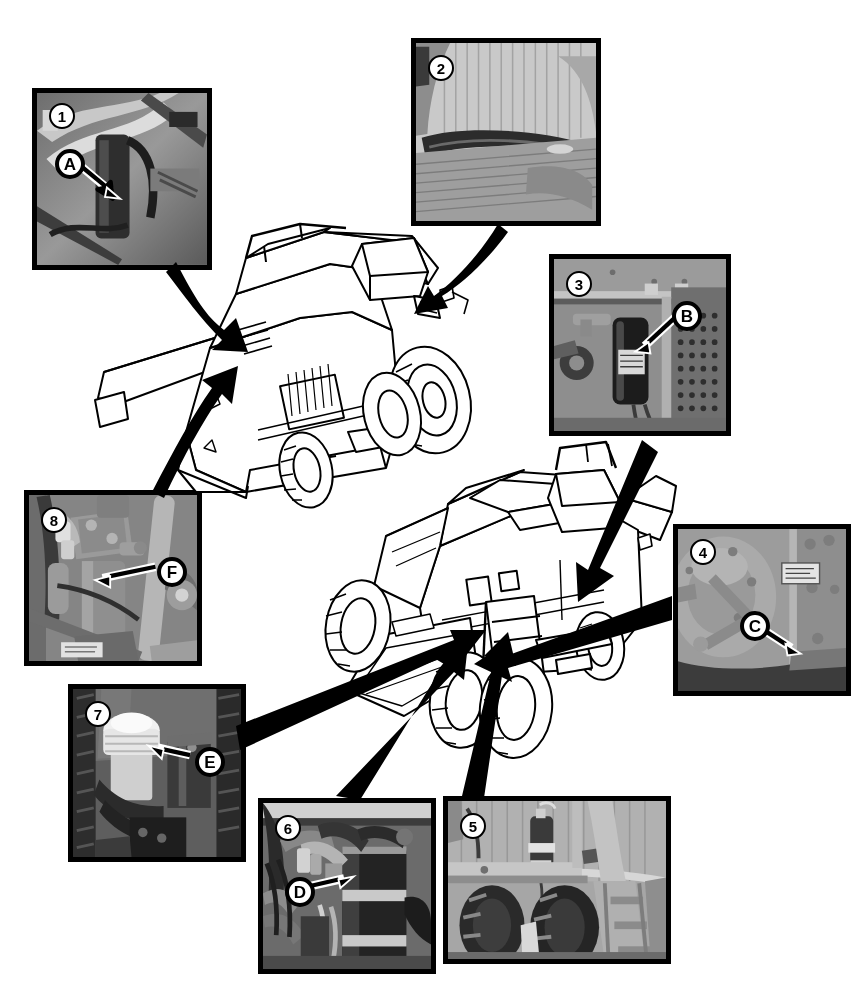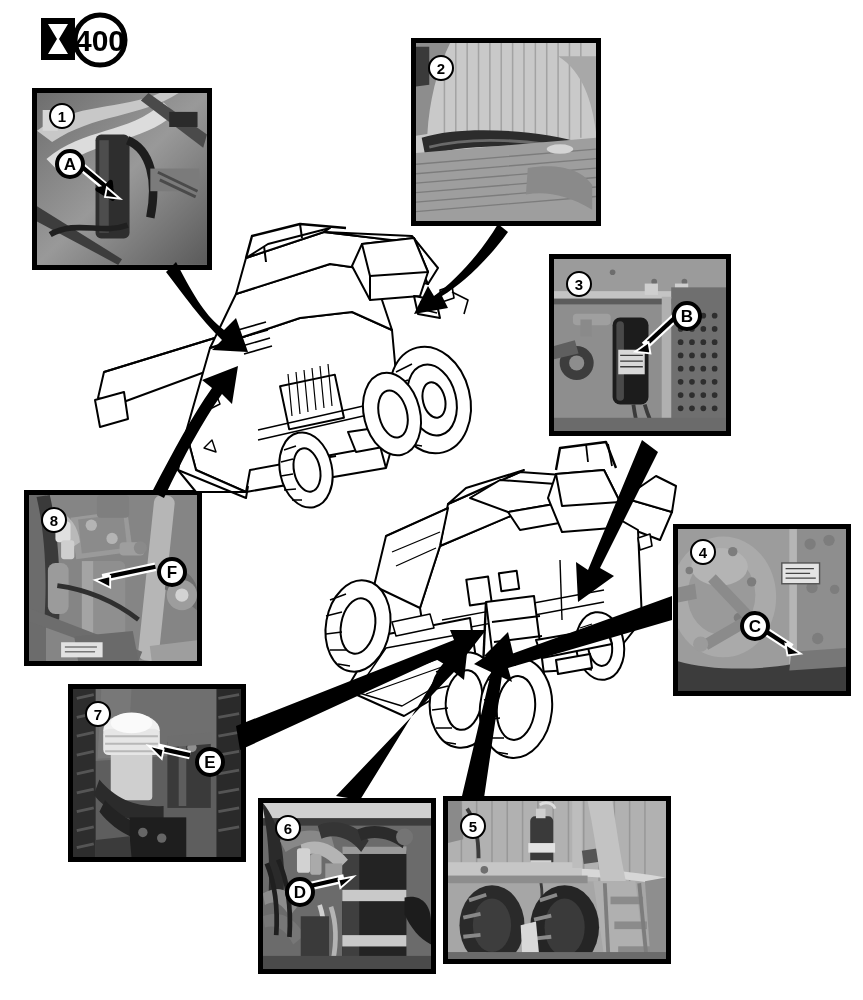--- a/index.html
+++ b/index.html
@@ -28,30 +28,20 @@
   
   #arrows{position:absolute;inset:0;z-index:3;pointer-events:none;}
   
   #machines{position:absolute;inset:0;z-index:2;pointer-events:none;}
 </style>
 </head>
 <body>
 
 <div id="stage">
 
-  <div class="interval">
-    <svg width="108" height="56" viewBox="0 0 108 56">
-      <g>
-        <rect x="3" y="6" width="34" height="42" fill="#000"></rect>
-        <path d="M10 12 H30 L21 27 L30 42 H10 L19 27 Z" fill="#fff"></path>
-      </g>
-      <circle cx="62" cy="28" r="25" fill="#fff" stroke="#000" stroke-width="5"></circle>
-      <text x="62" y="39" text-anchor="middle" font-family="Liberation Sans, sans-serif" font-size="30" font-weight="bold" fill="#000">400</text>
-    </svg>
-  </div>
 
   <svg id="machines" width="863" height="1000" viewBox="0 0 863 1000">
     <defs>
       <g id="tread">
         <path d="M0,0 l10,-4 l4,8 l-10,4 z" fill="#fff" stroke="#000" stroke-width="1.6"></path>
       </g>
     </defs>
 
     <g id="combine-upper" fill="#fff" stroke="#000" stroke-width="2" stroke-linejoin="round">
 

